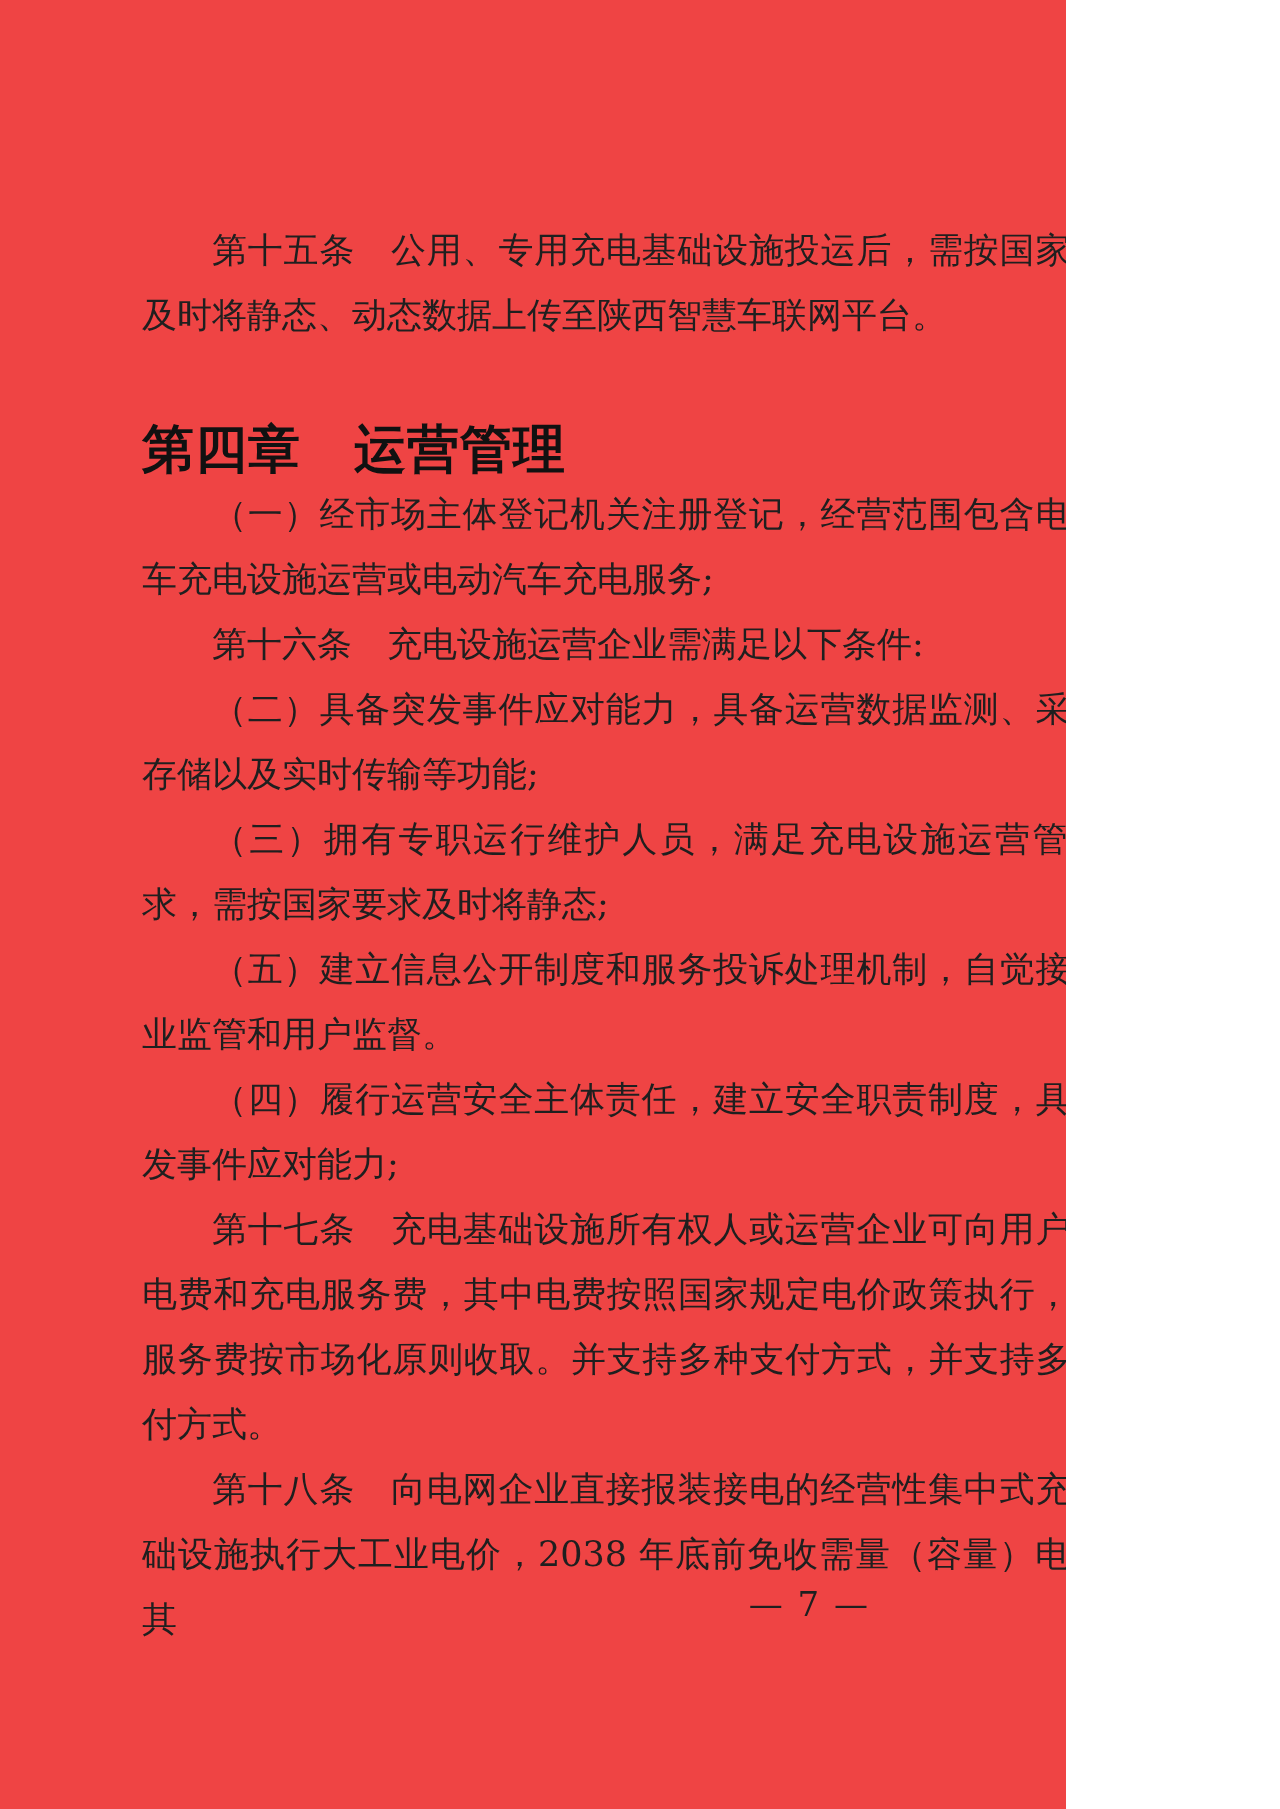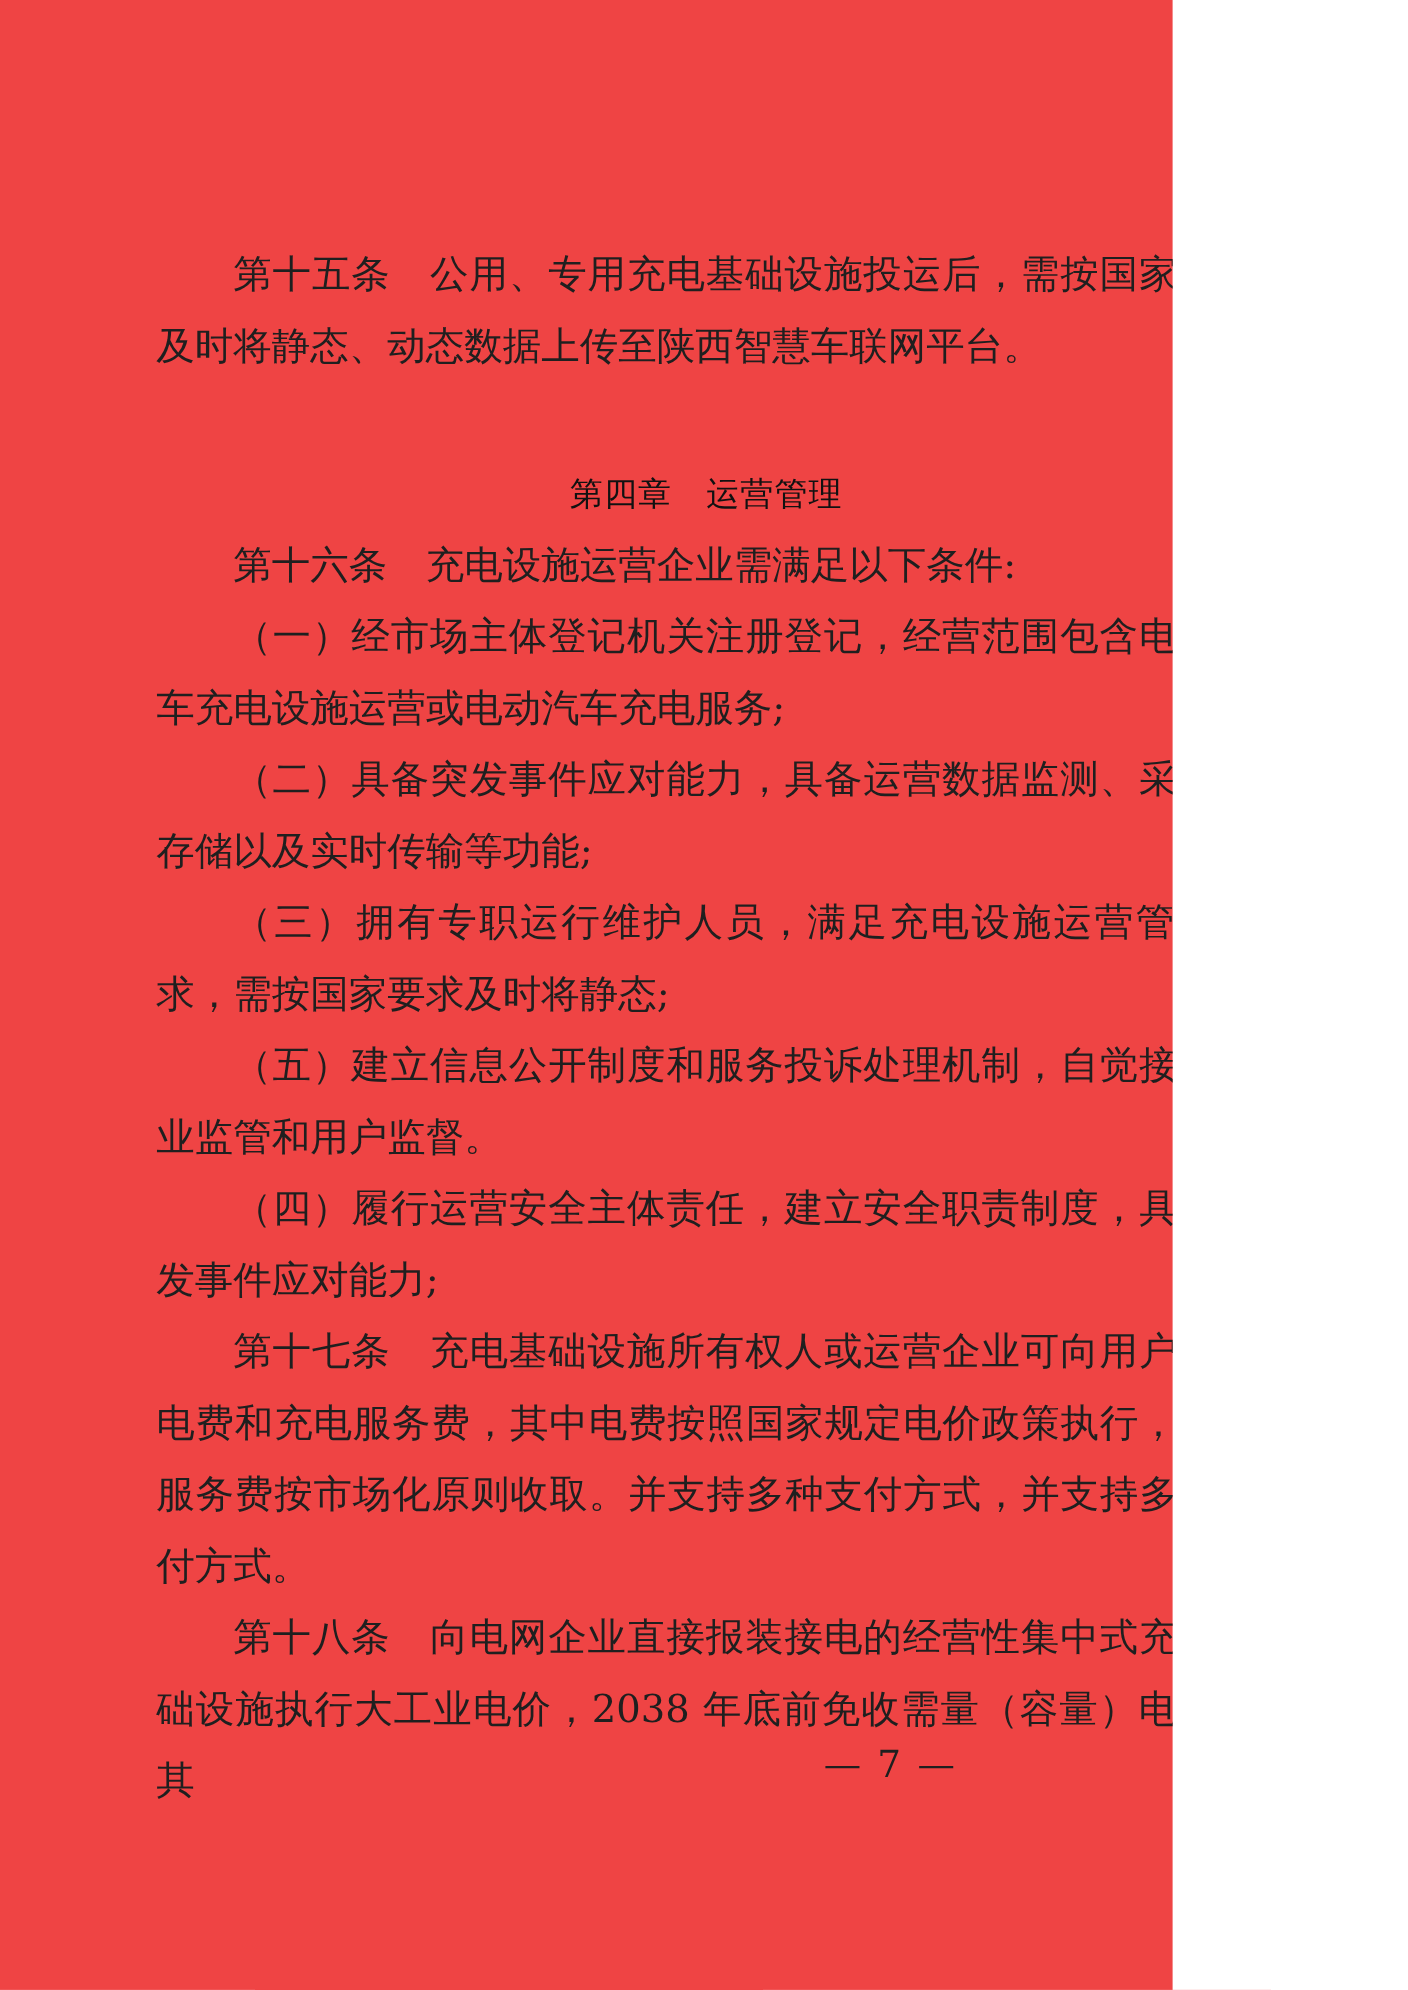--- a/index.html
+++ b/index.html
@@ -21,24 +21,24 @@
     line-height: 65px;
     text-align: justify;
   }
   p.body {
     margin: 0;
     text-indent: 2em;
   }
   h2.chapter {
     margin: 69px 0 0 0;
     font-family: "DejaVu Sans", "Liberation Sans", sans-serif;
-    font-weight: 400;
-    font-size: 30px;
+    font-weight: 700;
+    font-size: 52px;
     line-height: 65px;
-    text-align: center;
+    text-align: left;
     text-indent: 0;
     letter-spacing: 1px;
     color: #111111;
   }
   .page-footer {
     position: absolute;
     top: 1583px;
     right: 196px;
     font-size: 34px;
     line-height: 42px;
@@ -46,22 +46,22 @@
     color: #1f1f1f;
   }
 </style>
 </head>
 <body>
 
 <div class="page">
   <div class="content">
     <p class="body">第十五条　公用、专用充电基础设施投运后，需按国家要求及时将静态、动态数据上传至陕西智慧车联网平台。</p>
     <h2 class="chapter">第四章　运营管理</h2>
+    <p class="body">（一）经市场主体登记机关注册登记，经营范围包含电动汽车充电设施运营或电动汽车充电服务;</p>
     <p class="body">第十六条　充电设施运营企业需满足以下条件:</p>
-    <p class="body">（一）经市场主体登记机关注册登记，经营范围包含电动汽车充电设施运营或电动汽车充电服务;</p>
     <p class="body">（二）具备突发事件应对能力，具备运营数据监测、采集、存储以及实时传输等功能;</p>
     <p class="body">（三）拥有专职运行维护人员，满足充电设施运营管理需求，需按国家要求及时将静态;</p>
     <p class="body">（五）建立信息公开制度和服务投诉处理机制，自觉接受行业监管和用户监督。</p>
     <p class="body">（四）履行运营安全主体责任，建立安全职责制度，具备突发事件应对能力;</p>
     <p class="body">第十七条　充电基础设施所有权人或运营企业可向用户收取电费和充电服务费，其中电费按照国家规定电价政策执行，充电服务费按市场化原则收取。并支持多种支付方式，并支持多种支付方式。</p>
     <p class="body">第十八条　向电网企业直接报装接电的经营性集中式充电基础设施执行大工业电价，2038 年底前免收需量（容量）电费；其</p>
   </div>
   <div class="page-footer">— 7 —</div>
 </div>
 

